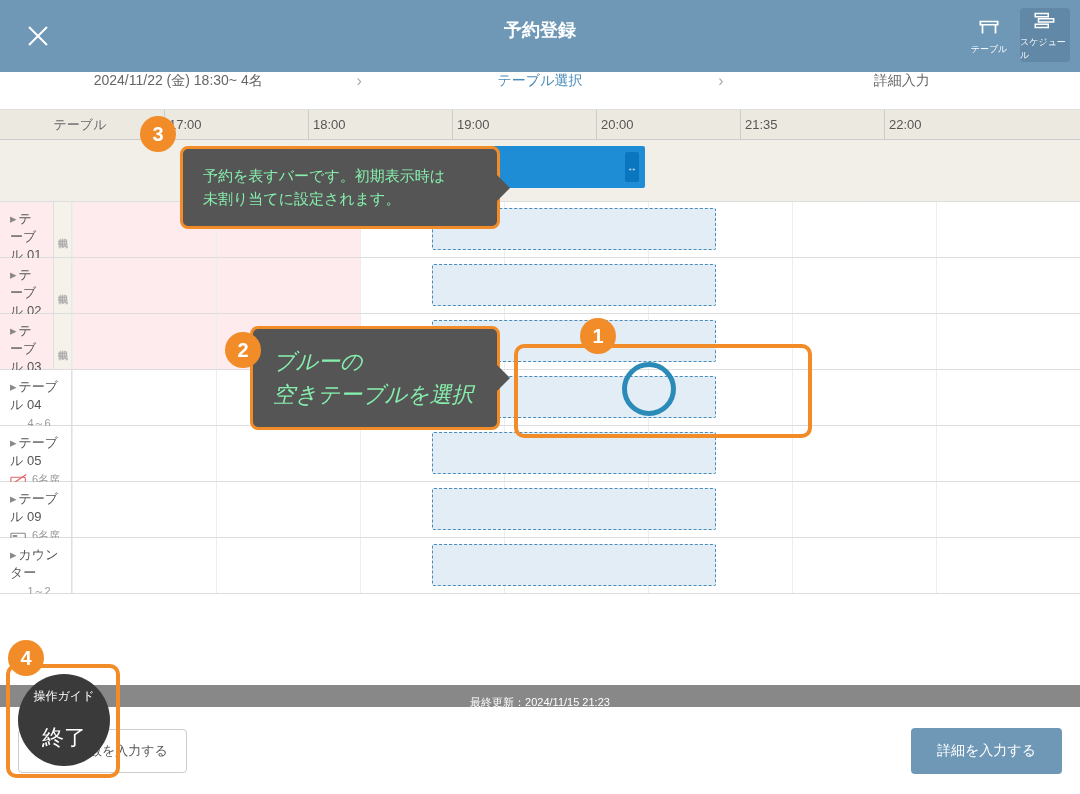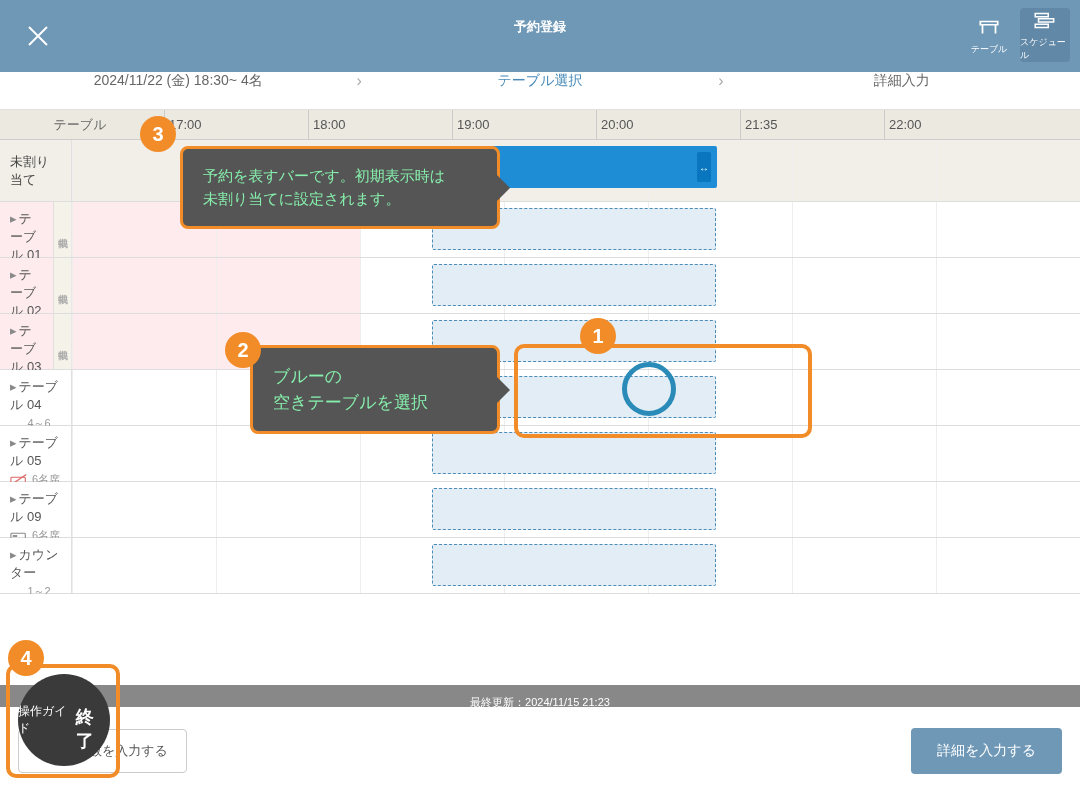--- a/index.html
+++ b/index.html
@@ -1,21 +1,21 @@
 <!DOCTYPE html>
 <html><head>
 <meta charset="utf-8">
 <style>
 * { margin: 0; padding: 0; box-sizing: border-box; }
 body { font-family: -apple-system, 'Hiragino Sans', 'Hiragino Kaku Gothic ProN', sans-serif; background: #fff; width: 1080px; height: 794px; overflow: hidden; position: relative; }
 
 
 .header { background: #6f98b7; height: 72px; display: flex; align-items: center; position: relative; color: #fff; }
 .close-btn { width: 60px; display: flex; align-items: center; justify-content: center; cursor: pointer; font-size: 28px; font-weight: 300; margin-left: 8px; }
-.header-title { position: absolute; left: 50%; transform: translateX(-50%); top: 18px; font-size: 13px; font-weight: 600; }
+.header-title { position: absolute; left: 50%; transform: translateX(-50%); top: 18px; font-size: 18px; font-weight: 600; }
 .header-icons { position: absolute; right: 10px; top: 8px; display: flex; gap: 6px; }
 .header-icon { width: 50px; height: 54px; display: flex; flex-direction: column; align-items: center; justify-content: center; font-size: 9px; border-radius: 4px; cursor: pointer; }
 .header-icon.active { background: #6188a6; }
 .header-icon svg { width: 26px; height: 26px; margin-bottom: 2px; }
 
 
 .breadcrumb { height: 38px; display: flex; align-items: flex-start; background: #fff; border-bottom: 1px solid #e0e0e0; }
 .bc-item { flex: 1; text-align: center; font-size: 14px; color: #666; position: relative; }
 .bc-item.active { color: #4a8bb8; font-weight: 500; }
 .bc-chevron { color: #aaa; }
@@ -46,41 +46,41 @@
 .res-handle { width: 14px; height: 30px; background: #0a76bf; border-radius: 2px; display: flex; align-items: center; justify-content: center; color: #fff; font-size: 10px; }
 
 
 .slot { position: absolute; top: 6px; left: 360px; width: 284px; height: 42px; border: 1.5px dashed #4a8bb8; background: #e3edf5; border-radius: 2px; }
 
 
 .callout { position: absolute; background: #555; color: #86efac; border-radius: 8px; border: 3px solid #f28c28; padding: 16px 20px; font-size: 15px; line-height: 1.5; z-index: 50; }
 .callout .arrow { position: absolute; width: 0; height: 0; }
 .callout.c3 { left: 180px; top: 146px; min-width: 320px; }
 .callout.c3 .arrow { right: -13px; top: 50%; transform: translateY(-50%); border-left: 14px solid #555; border-top: 14px solid transparent; border-bottom: 14px solid transparent; }
-.callout.c2 { left: 250px; top: 345px; min-width: 250px; font-size: 17px; }
+.callout.c2 { left: 250px; top: 326px; min-width: 250px; font-size: 22px; font-style: italic; }
 .callout.c2 .arrow { right: -13px; top: 50%; transform: translateY(-50%); border-left: 14px solid #555; border-top: 14px solid transparent; border-bottom: 14px solid transparent; }
 
 
 .badge { position: absolute; width: 36px; height: 36px; background: #f28c28; color: #fff; border-radius: 50%; display: flex; align-items: center; justify-content: center; font-size: 20px; font-weight: 600; z-index: 60; }
 
 
 .highlight-box { position: absolute; border: 4px solid #f28c28; border-radius: 10px; z-index: 40; }
 
 
 .touch-circle { position: absolute; width: 54px; height: 54px; border: 5px solid #2a8bb8; border-radius: 50%; z-index: 45; }
 
 
 .status-bar { position: absolute; left: 0; right: 0; top: 685px; height: 34px; background: #888; color: #fff; font-size: 11px; display: flex; align-items: center; justify-content: center; }
 .footer { position: absolute; left: 0; right: 0; top: 707px; bottom: 0; background: #fff; display: flex; align-items: center; justify-content: space-between; padding: 12px 18px; }
 .btn-back { border: 1px solid #ccc; background: #fff; padding: 12px 18px; border-radius: 4px; color: #555; font-size: 13px; cursor: pointer; }
 .btn-next { background: #6f98b7; color: #fff; padding: 14px 26px; border: none; border-radius: 4px; font-size: 14px; cursor: pointer; }
 
 
-.guide-end { position: absolute; left: 18px; top: 674px; width: 92px; height: 92px; background: #3a3a3a; border-radius: 50%; color: #fff; display: flex; align-items: center; justify-content: center; font-size: 12px; z-index: 70; cursor: pointer; }
-.guide-end .big { font-size: 18px; font-weight: 700; margin-top: 18px; }
+.guide-end { position: absolute; left: 18px; top: 674px; width: 92px; height: 92px; background: #3a3a3a; border-radius: 50%; color: #fff; display: flex; flex-direction: column; align-items: center; justify-content: center; font-size: 12px; z-index: 70; cursor: pointer; }
+.guide-end .big { font-size: 22px; font-weight: 400; margin-top: 18px; }
 
 .tables-area { overflow: hidden; }
 </style>
 </head>
 <body>
 
 <div class="header">
   <div class="close-btn">
     <svg width="22" height="22" viewBox="0 0 22 22">
         <path d="M2 2 L20 20 M20 2 L2 20" stroke="#fff" stroke-width="2" fill="none"></path>
@@ -120,21 +120,20 @@
     <div class="th-time">19:00</div>
     <div class="th-time">20:00</div>
     <div class="th-time">21:35</div>
     <div class="th-time">22:00</div>
   </div>
 </div>
 
 <div class="tables-area">
 
 <div class="row unassigned" style="height:62px;">
-  <div class="row-label" style="width:160px; display:flex; align-items:center; justify-content:center; font-size:13px;">未割り当て</div>
   <div class="row-cells">
     <div class="cell"></div>
         <div class="cell"></div>
         <div class="cell"></div>
         <div class="cell"></div>
         <div class="cell"></div>
         <div class="cell"></div>
         <div class="cell"></div>
     <div class="res-bar">
       <div class="res-handle">↔</div>

